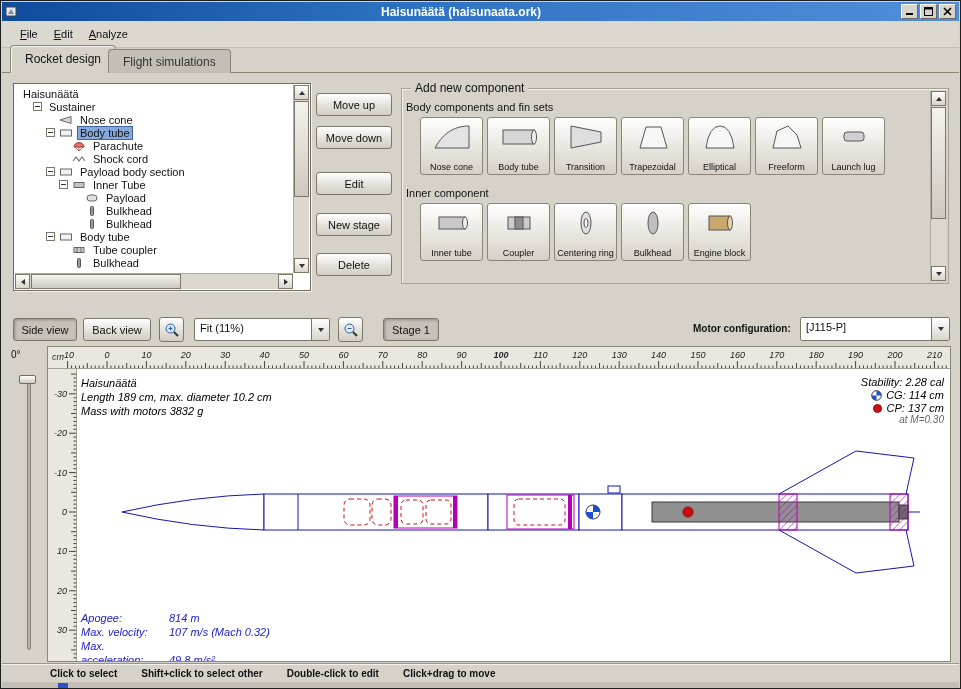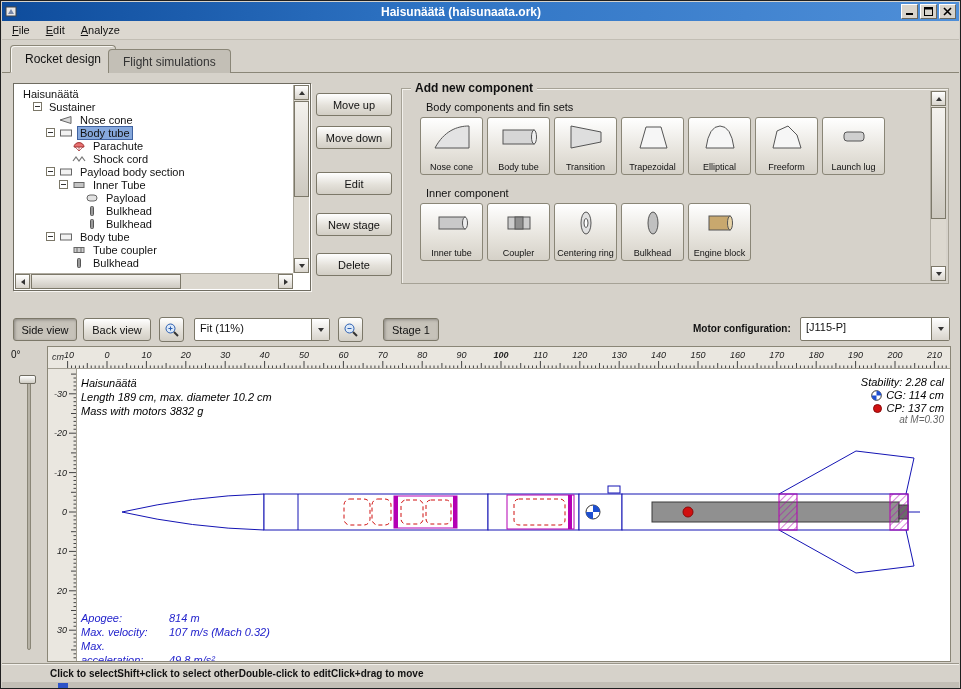--- a/index.html
+++ b/index.html
@@ -10,22 +10,22 @@
   
   .titlebar{position:absolute;left:1px;top:1px;right:1px;height:19px;
     background:linear-gradient(90deg,#0e4c9c,#2f74c4 45%,#4f8fd8);
     display:flex;align-items:center;padding:0 3px;}
   .title-icon{width:14px;height:14px;margin-right:4px;display:flex;align-items:center;}
   .title-text{flex:1;text-align:center;color:#fff;font-weight:bold;font-size:12px;}
   .win-btn{width:17px;height:15px;background:#d8d4cc;border:1px solid;border-color:#ffffff #6a675c #6a675c #ffffff;
     margin-left:2px;display:flex;align-items:center;justify-content:center;}
 
   
-  .menubar{position:absolute;left:1px;top:20px;right:1px;height:19px;background:#dcd8d0;
-    border-bottom:1px solid #c2beb4;display:flex;align-items:center;padding-left:2px;}
+  .menubar{position:absolute;left:1px;top:20px;right:1px;height:27px;background:#dcd8d0;
+    border-bottom:1px solid #c2beb4;display:flex;align-items:center;padding-left:10px;}
   .menu-item{display:inline-block;padding:3px 8px;font-size:11px;}
   .menu-item::first-letter{text-decoration:underline;}
 
   
   .tabstrip{position:absolute;left:1px;top:41px;right:1px;height:31px;border-bottom:1px solid #8a8677;}
   .tab{position:absolute;bottom:-1px;display:flex;align-items:center;justify-content:center;
     padding:0 14px;font-size:12px;border:1px solid #8a8677;border-bottom:none;border-radius:4px 4px 0 0;}
   .tab.active{left:8px;height:28px;background:#d6d2ca;box-shadow:inset 1px 1px 0 #f7f5f1;border-bottom:1px solid #d6d2ca;}
   .tab.inactive{left:106px;height:24px;background:#c3bfb6;color:#333;}
 
@@ -53,22 +53,22 @@
     border:1px solid #7c7869;display:flex;align-items:center;justify-content:center;}
   .sb-thumb{position:absolute;background:linear-gradient(#f4f2ee,#cdc9c0);border:1px solid #7c7869;}
   .arr-up{width:0;height:0;border-left:3px solid transparent;border-right:3px solid transparent;border-bottom:4px solid #333;}
   .arr-dn{width:0;height:0;border-left:3px solid transparent;border-right:3px solid transparent;border-top:4px solid #333;}
   .arr-lf{width:0;height:0;border-top:3px solid transparent;border-bottom:3px solid transparent;border-right:4px solid #333;}
   .arr-rt{width:0;height:0;border-top:3px solid transparent;border-bottom:3px solid transparent;border-left:4px solid #333;}
 
   
   .add-panel{position:absolute;left:400px;top:87px;width:548px;height:196px;border:1px solid #a6a296;
     box-shadow:inset 1px 1px 0 #f3f1ec;}
-  .panel-title{position:absolute;left:9px;top:-8px;background:#d6d2ca;padding:0 4px;font-weight:bold;font-size:12px;}
-  .group-label{position:relative;margin:0 0 4px 24px;font-size:11px;}
+  .panel-title{position:absolute;left:9px;top:-8px;background:#d6d2ca;padding:0 4px;font-weight:normal;font-size:12px;}
+  .group-label{position:relative;margin:0 0 4px 4px;font-size:11px;}
   .groups-wrap{position:absolute;left:0;top:12px;right:20px;bottom:0;}
   .comp-row{display:flex;gap:4px;margin:0 0 12px 18px;}
   .comp-btn{width:63px;height:58px;display:flex;flex-direction:column;align-items:center;justify-content:space-between;
     padding:4px 1px 2px 1px;background:linear-gradient(#ffffff,#e6e3dc 60%,#d5d1c8);
     border:1px solid #8a8677;border-radius:3px;}
   .clabel{font-size:9px;line-height:9px;text-align:center;}
 
   
   .combo{position:absolute;display:flex;background:#fff;border:1px solid #7c7869;border-radius:2px;}
   .combo-text{flex:1;padding:3px 5px;font-size:11px;white-space:nowrap;overflow:hidden;}
@@ -95,21 +95,21 @@
   
   .angle-label{position:absolute;left:10px;top:348px;font-size:10px;}
   .slider-track{position:absolute;left:26px;top:377px;width:4px;height:272px;background:#b6b2a6;
     border:1px solid #8a8677;border-radius:2px;}
   .slider-handle{position:absolute;left:18px;top:374px;width:17px;height:9px;
     background:linear-gradient(#ffffff,#cfccc3);border:1px solid #6f6c61;border-radius:2px;}
 
   
   .hintbar{position:absolute;left:1px;right:1px;top:662px;height:19px;background:#d6d2ca;
     border-top:1px solid #9a968a;box-shadow:inset 0 1px 0 #f3f1ec;display:flex;align-items:center;
-    padding-left:48px;font-size:10px;font-weight:bold;}
+    gap:24px;padding-left:48px;font-size:10px;font-weight:bold;}
   .bottomstrip{position:absolute;left:1px;right:1px;top:681px;height:7px;background:#c3bfb6;}
   .blue-chip{position:absolute;left:56px;top:1px;width:10px;height:6px;background:#2d53c8;}
 </style>
 </head>
 <body>
 
 <div class="window">
 
   <div class="titlebar">
     <span class="title-icon">

